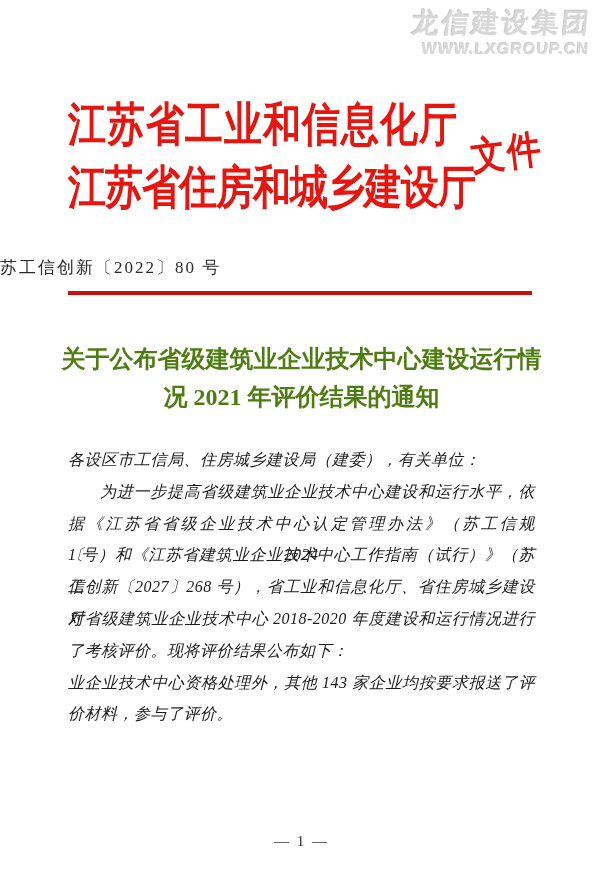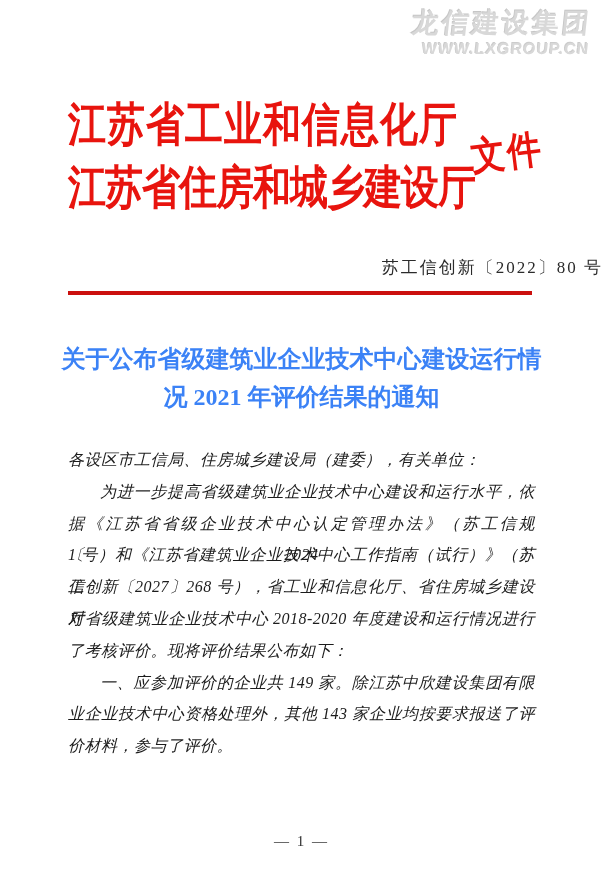--- a/index.html
+++ b/index.html
@@ -65,21 +65,21 @@
     white-space: nowrap;
     transform: rotate(-7deg) scaleY(1.15);
     transform-origin: 50% 50%;
   }
 
   .doc-number {
     position: absolute;
     top: 256px;
     left: 0;
     width: 100%;
-    text-align: right;
+    text-align: left;
     font-size: 17px;
     letter-spacing: 2px;
     color: #2b2b2b;
     white-space: nowrap;
   }
 
   .red-rule {
     position: absolute;
     top: 291px;
     left: 68px;
@@ -90,21 +90,21 @@
 
   .doc-title {
     position: absolute;
     top: 340px;
     left: 43px;
     width: 517px;
     text-align: center;
     font-weight: bold;
     font-size: 24px;
     line-height: 38px;
-    color: #3b82f6;
+    color: #4d7c0f;
     white-space: nowrap;
   }
 
   .body-text {
     position: absolute;
     top: 444px;
     left: 68px;
     width: 467px;
     font-size: 16px;
     color: #1c1c1c;
@@ -159,20 +159,19 @@
   </div>
 
   <div class="body-text">
       <div class="body-line">各设区市工信局、住房城乡建设局（建委），有关单位：</div>
       <div class="body-line indent justify">为进一步提高省级建筑业企业技术中心建设和运行水平，依</div>
       <div class="body-line justify">据《江苏省省级企业技术中心认定管理办法》（苏工信规〔2024〕</div>
       <div class="body-line justify">1 号）和《江苏省建筑业企业技术中心工作指南（试行）》（苏工</div>
       <div class="body-line justify">信创新〔2027〕268 号），省工业和信息化厅、省住房城乡建设厅</div>
       <div class="body-line justify">对省级建筑业企业技术中心 2018-2020 年度建设和运行情况进行</div>
       <div class="body-line">了考核评价。现将评价结果公布如下：</div>
-      <div class="body-line indent justify">一、应参加评价的企业共 149 家。除江苏中欣建设集团有限</div>
       <div class="body-line justify">业企业技术中心资格处理外，其他 143 家企业均按要求报送了评</div>
       <div class="body-line">价材料，参与了评价。</div>
     </div>
 
   <div class="page-footer">— 1 —</div>
 
 </div>
 
 </body></html>

